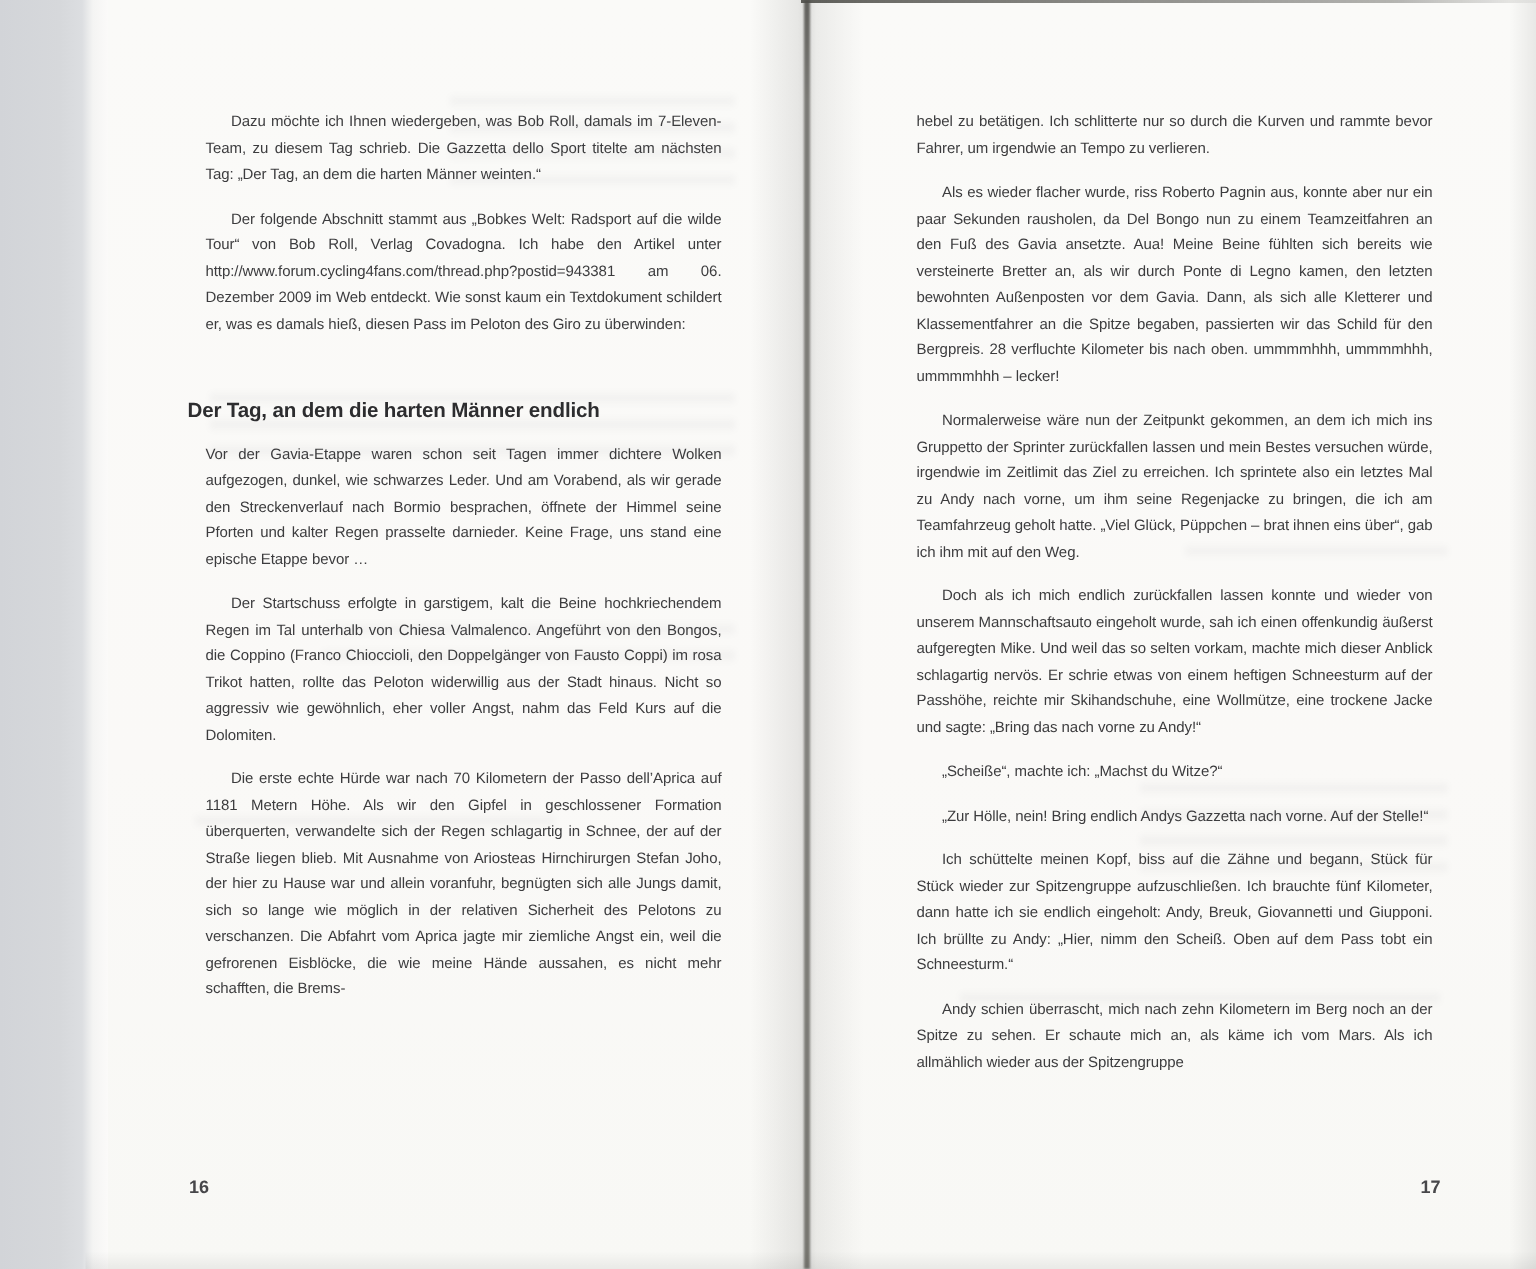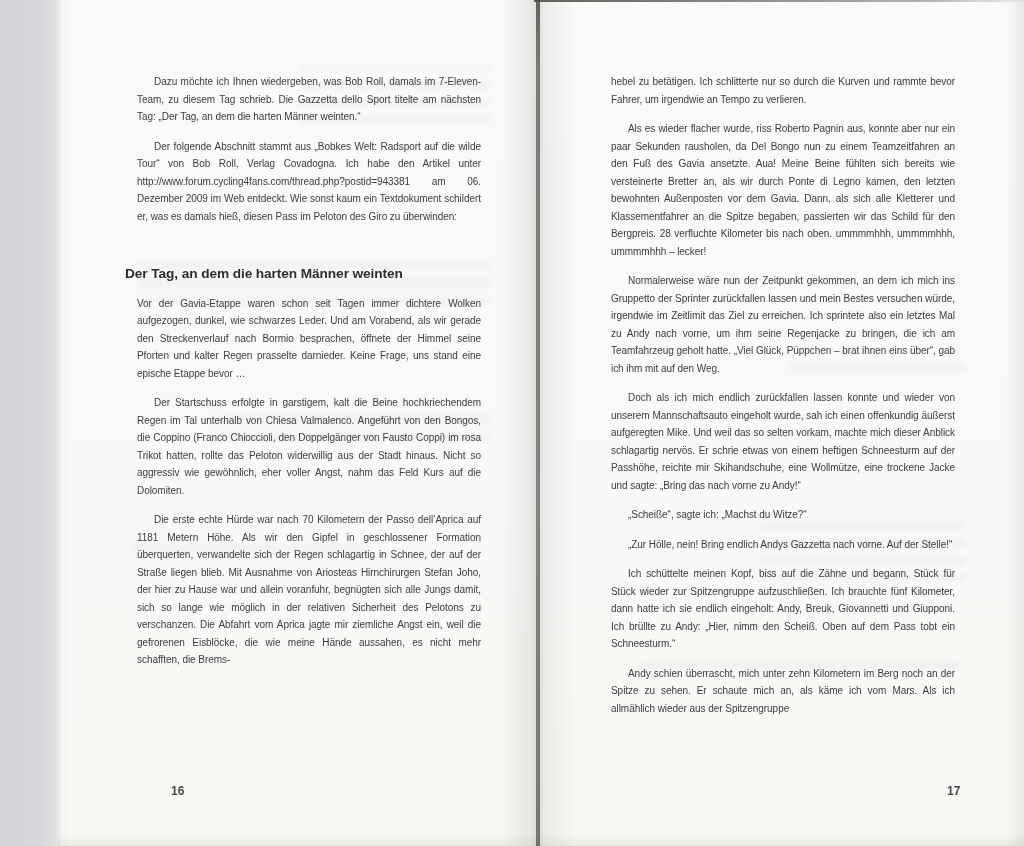--- a/index.html
+++ b/index.html
@@ -91,21 +91,21 @@
     color: #2d2d2f;
     letter-spacing: -0.1px;
   }
   .page-number {
     position: absolute;
     top: 784px;
     font-size: 12px;
     font-weight: bold;
     color: #47474a;
   }
-  .page-number-left  { left: 126px; margin-left: 45px; }
+  .page-number-left  { left: 126px; }
   .page-number-right { left: 947px; text-align: right; }
   
   .bleed {
     position: absolute;
     background: repeating-linear-gradient(
       to bottom,
       rgba(125,125,130,0.55) 0px, rgba(125,125,130,0.55) 7px,
       rgba(125,125,130,0.0) 7px, rgba(125,125,130,0.0) 17.5px);
     filter: blur(2.2px);
     opacity: 0.10;
@@ -128,33 +128,33 @@
   <div class="bleed" style="left:140px; top:262px; width:350px; height:52px;"></div>
   <div class="bleed" style="left:215px; top:416px; width:275px; height:34px;"></div>
   <div class="bleed" style="left:130px; top:544px; width:240px; height:16px;"></div>
   <div class="bleed" style="left:790px; top:364px; width:175px; height:16px;"></div>
   <div class="bleed" style="left:760px; top:522px; width:205px; height:70px;"></div>
   <div class="bleed" style="left:640px; top:662px; width:320px; height:16px;"></div>
 
   <div class="text-col text-col-left">
     <p class="indent">Dazu möchte ich Ihnen wiedergeben, was Bob Roll, damals im 7-Eleven-Team, zu diesem Tag schrieb. Die Gazzetta dello Sport titelte am nächsten Tag: „Der Tag, an dem die harten Männer weinten.“</p>
     <p class="indent">Der folgende Abschnitt stammt aus „Bobkes Welt: Radsport auf die wilde Tour“ von Bob Roll, Verlag Covadogna. Ich habe den Artikel unter http://www.forum.cycling4fans.com/thread.php?postid=943381 am 06. Dezember 2009 im Web entdeckt. Wie sonst kaum ein Textdokument schildert er, was es damals hieß, diesen Pass im Peloton des Giro zu überwinden:</p>
-    <h2 class="section-heading">Der Tag, an dem die harten Männer weinten</h2>
+    <h2 class="section-heading">Der Tag, an dem die harten Männer endlich</h2>
     <p>Vor der Gavia-Etappe waren schon seit Tagen immer dichtere Wolken aufgezogen, dunkel, wie schwarzes Leder. Und am Vorabend, als wir gerade den Streckenverlauf nach Bormio besprachen, öffnete der Himmel seine Pforten und kalter Regen prasselte darnieder. Keine Frage, uns stand eine epische Etappe bevor …</p>
     <p class="indent">Der Startschuss erfolgte in garstigem, kalt die Beine hochkriechendem Regen im Tal unterhalb von Chiesa Valmalenco. Angeführt von den Bongos, die Coppino (Franco Chioccioli, den Doppelgänger von Fausto Coppi) im rosa Trikot hatten, rollte das Peloton widerwillig aus der Stadt hinaus. Nicht so aggressiv wie gewöhnlich, eher voller Angst, nahm das Feld Kurs auf die Dolomiten.</p>
     <p class="indent">Die erste echte Hürde war nach 70 Kilometern der Passo dell’Aprica auf 1181 Metern Höhe. Als wir den Gipfel in geschlossener Formation überquerten, verwandelte sich der Regen schlagartig in Schnee, der auf der Straße liegen blieb. Mit Ausnahme von Ariosteas Hirnchirurgen Stefan Joho, der hier zu Hause war und allein voranfuhr, begnügten sich alle Jungs damit, sich so lange wie möglich in der relativen Sicherheit des Pelotons zu verschanzen. Die Abfahrt vom Aprica jagte mir ziemliche Angst ein, weil die gefrorenen Eisblöcke, die wie meine Hände aussahen, es nicht mehr schafften, die Brems-</p>
   </div>
 
   <div class="text-col text-col-right">
     <p>hebel zu betätigen. Ich schlitterte nur so durch die Kurven und rammte bevor Fahrer, um irgendwie an Tempo zu verlieren.</p>
     <p class="indent">Als es wieder flacher wurde, riss Roberto Pagnin aus, konnte aber nur ein paar Sekunden rausholen, da Del Bongo nun zu einem Teamzeitfahren an den Fuß des Gavia ansetzte. Aua! Meine Beine fühlten sich bereits wie versteinerte Bretter an, als wir durch Ponte di Legno kamen, den letzten bewohnten Außenposten vor dem Gavia. Dann, als sich alle Kletterer und Klassementfahrer an die Spitze begaben, passierten wir das Schild für den Bergpreis. 28 verfluchte Kilometer bis nach oben. ummmmhhh, ummmmhhh, ummmmhhh – lecker!</p>
     <p class="indent">Normalerweise wäre nun der Zeitpunkt gekommen, an dem ich mich ins Gruppetto der Sprinter zurückfallen lassen und mein Bestes versuchen würde, irgendwie im Zeitlimit das Ziel zu erreichen. Ich sprintete also ein letztes Mal zu Andy nach vorne, um ihm seine Regenjacke zu bringen, die ich am Teamfahrzeug geholt hatte. „Viel Glück, Püppchen – brat ihnen eins über“, gab ich ihm mit auf den Weg.</p>
     <p class="indent">Doch als ich mich endlich zurückfallen lassen konnte und wieder von unserem Mannschaftsauto eingeholt wurde, sah ich einen offenkundig äußerst aufgeregten Mike. Und weil das so selten vorkam, machte mich dieser Anblick schlagartig nervös. Er schrie etwas von einem heftigen Schneesturm auf der Passhöhe, reichte mir Skihandschuhe, eine Wollmütze, eine trockene Jacke und sagte: „Bring das nach vorne zu Andy!“</p>
-    <p class="indent">„Scheiße“, sagte ich: „Machst du Witze?“</p>
+    <p class="indent">„Scheiße“, machte ich: „Machst du Witze?“</p>
     <p class="indent">„Zur Hölle, nein! Bring endlich Andys Gazzetta nach vorne. Auf der Stelle!“</p>
     <p class="indent">Ich schüttelte meinen Kopf, biss auf die Zähne und begann, Stück für Stück wieder zur Spitzengruppe aufzuschließen. Ich brauchte fünf Kilometer, dann hatte ich sie endlich eingeholt: Andy, Breuk, Giovannetti und Giupponi. Ich brüllte zu Andy: „Hier, nimm den Scheiß. Oben auf dem Pass tobt ein Schneesturm.“</p>
-    <p class="indent">Andy schien überrascht, mich unter zehn Kilometern im Berg noch an der Spitze zu sehen. Er schaute mich an, als käme ich vom Mars. Als ich allmählich wieder aus der Spitzengruppe</p>
+    <p class="indent">Andy schien überrascht, mich nach zehn Kilometern im Berg noch an der Spitze zu sehen. Er schaute mich an, als käme ich vom Mars. Als ich allmählich wieder aus der Spitzengruppe</p>
   </div>
 
   <div class="page-number page-number-left">16</div>
   <div class="page-number page-number-right">17</div>
 
 </div>
 
 </body></html>

